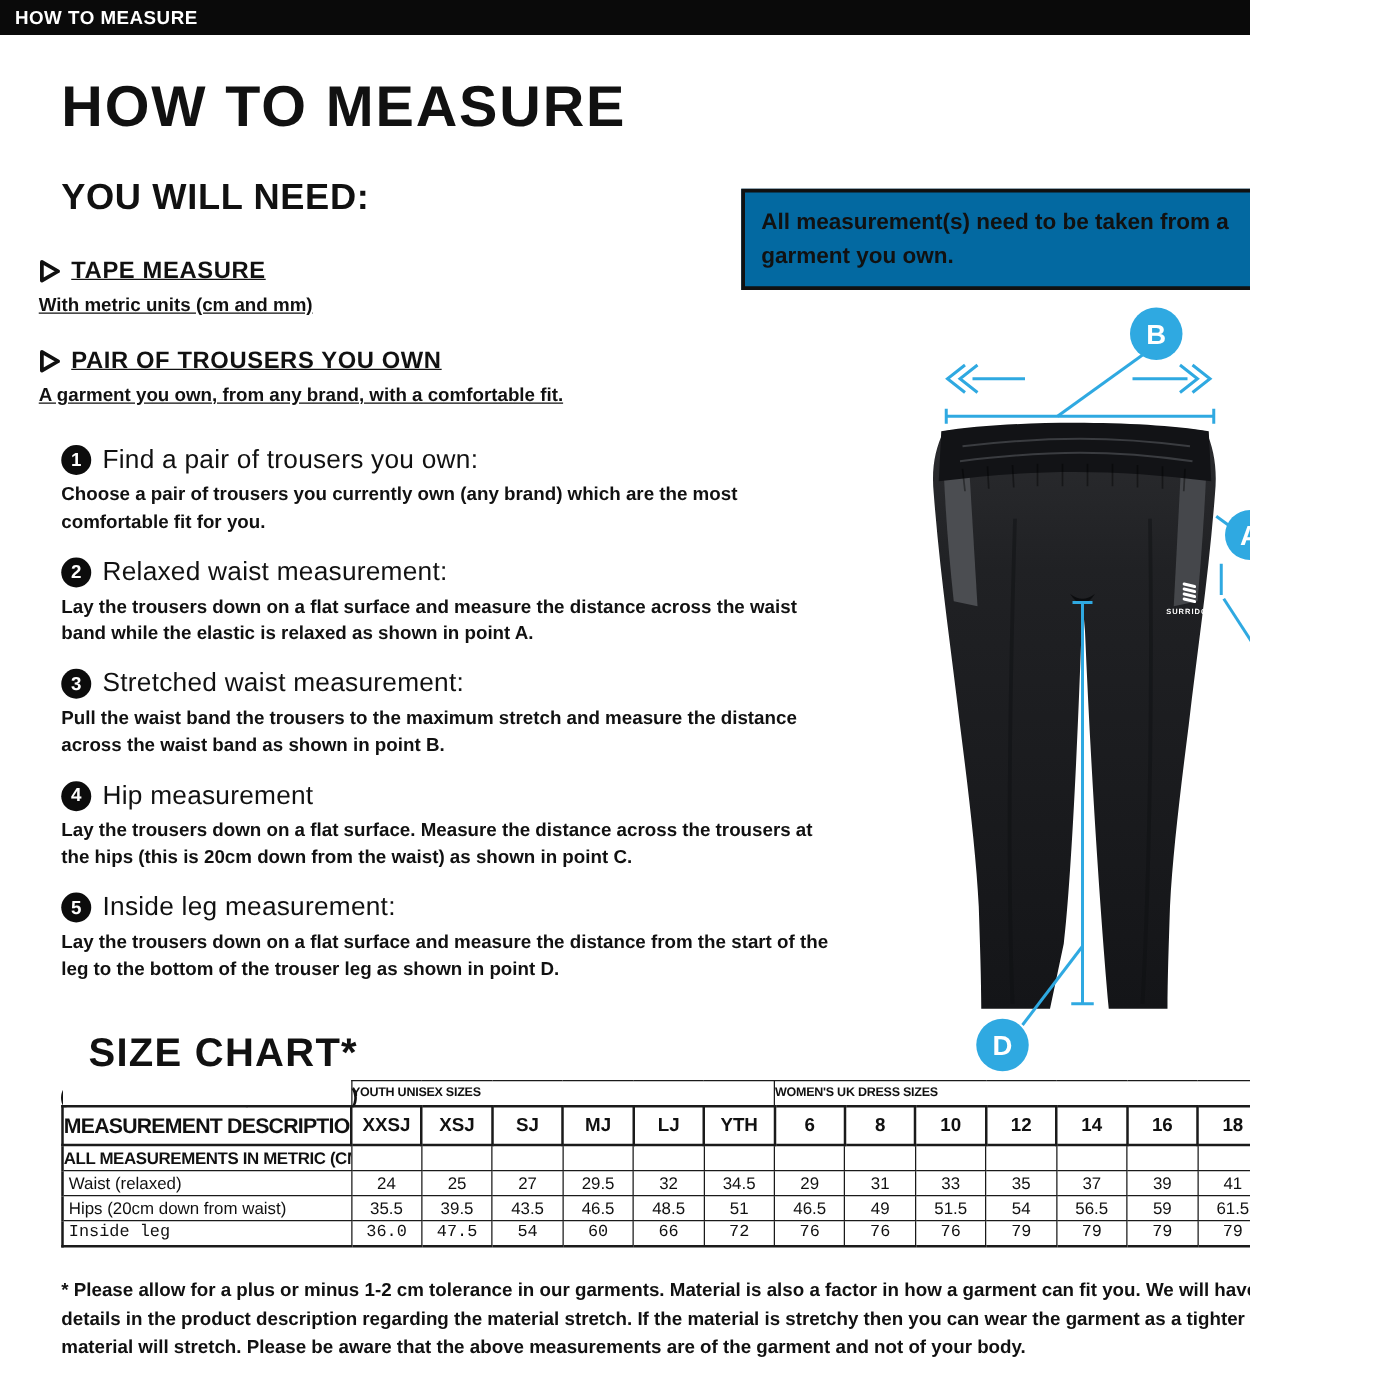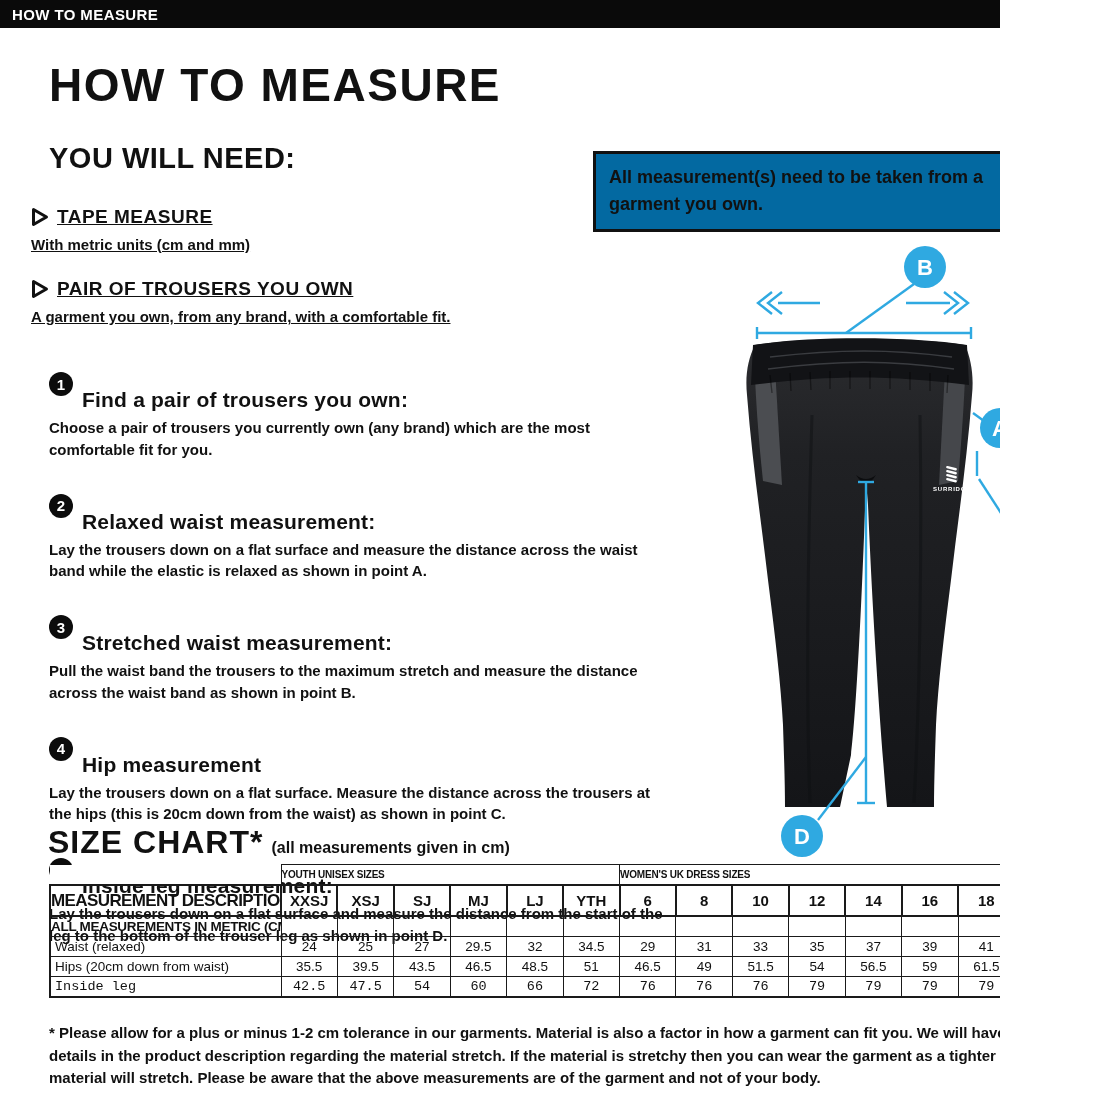--- a/index.html
+++ b/index.html
@@ -16,29 +16,29 @@
   .need{position:absolute;left:31px;width:560px;text-decoration:underline;}
   .need-row{display:flex;align-items:center;gap:8px;}
   .need-title{font-size:19px;font-weight:bold;letter-spacing:.5px;}
   .need-desc{font-size:15px;font-weight:bold;margin-top:8px;}
   
   .steps{position:absolute;left:49px;top:356px;width:620px;}
   .step{margin-bottom:17px;}
   .step-head{display:flex;align-items:center;gap:9px;margin-bottom:5px;}
   .badge{width:24px;height:24px;border-radius:50%;background:#0c0c0c;color:#fff;
          display:flex;align-items:center;justify-content:center;font-size:15px;font-weight:bold;flex:0 0 24px;}
-  .step-title{font-size:21px;font-weight:bold;letter-spacing:.2px;margin-top:32px;}
+  .step-title{font-size:21px;font-weight:normal;letter-spacing:.2px;}
   .step-desc{font-size:15px;font-weight:bold;line-height:1.45;}
   
   .note{position:absolute;left:593px;top:151px;width:471px;height:81px;border:3px solid #111;
         box-sizing:border-box;padding:10px 13px;font-size:18px;font-weight:bold;line-height:1.5;background:#0369a1;}
   
   .diagram{position:absolute;left:690px;top:245px;width:380px;height:615px;}
   
-  .sc-head{position:absolute;left:48px;top:824px;display:flex;align-items:flex-end;gap:8px;}
+  .sc-head{position:absolute;left:48px;top:824px;display:flex;align-items:flex-end;gap:8px;flex-direction:column;}
   .sc-title{font-size:32px;font-weight:bold;letter-spacing:1px;}
   .sc-sub{font-size:16px;font-weight:bold;padding-bottom:4px;}
   .table-wrap{position:absolute;left:49px;top:864px;}
   table.size-table{border-collapse:collapse;table-layout:fixed;width:1023px;}
   .size-table th,.size-table td{border:1px solid #1a1a1a;padding:0;text-align:center;
         overflow:hidden;white-space:nowrap;font-family:"Liberation Sans",sans-serif;}
   .size-table tr > *:first-child{border-left-width:2px;}
   .size-table tr > *:last-child{border-right-width:2px;}
   .group-row th{height:19px;font-size:10px;font-weight:bold;text-align:left;padding-left:0;letter-spacing:-0.2px;}
   .group-row .blank{border:none !important;background:#fff;}
@@ -325,21 +325,21 @@
             <td>49</td>
             <td>51.5</td>
             <td>54</td>
             <td>56.5</td>
             <td>59</td>
             <td>61.5</td>
             <td>64</td>
           </tr>
           <tr>
             <td class="row-label">Inside leg</td>
-            <td>42.5</td>
+            <td>36.0</td>
             <td>47.5</td>
             <td>54</td>
             <td>60</td>
             <td>66</td>
             <td>72</td>
             <td>76</td>
             <td>76</td>
             <td>76</td>
             <td>79</td>
             <td>79</td>

